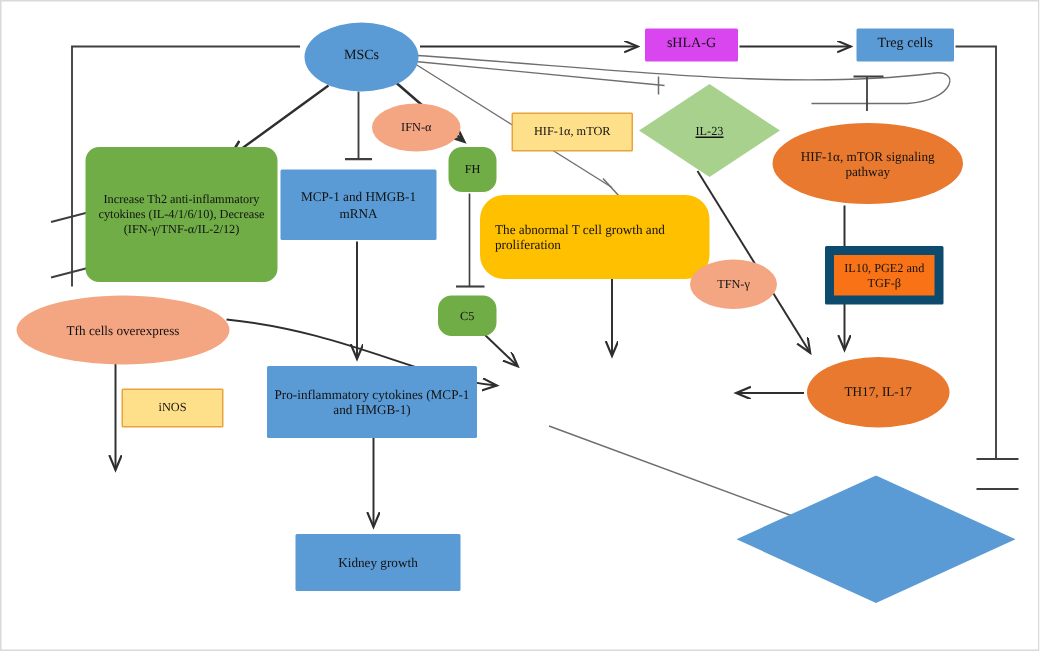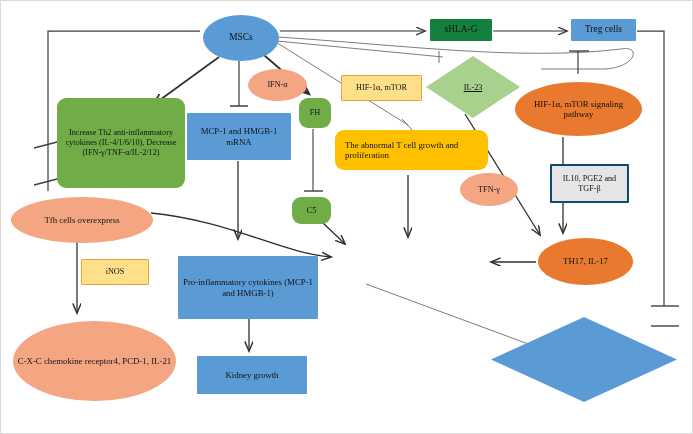--- a/index.html
+++ b/index.html
@@ -108,21 +108,21 @@
       <path d="M248,289 L248,350" stroke="#2E2E2E" stroke-width="1.3" marker-end="url(#ah)"></path>
 
       <path d="M530,344 L365,283" stroke="#6E6E6E" stroke-width="0.9"></path>
     </g>
   </svg>
 
   <div class="node ellipse t10" style="left:202px;top:14px;width:76px;height:46px;background:#5B9BD5;">
     <span>MSCs</span>
   </div>
 
-  <div class="node rect t10" style="left:429px;top:18px;width:62px;height:22px;background:#15803d;">
+  <div class="node rect t10" style="left:429px;top:18px;width:62px;height:22px;background:#d946ef;">
     <span>sHLA-G</span>
   </div>
 
   <div class="node rect t10" style="left:570px;top:18px;width:65px;height:22px;background:#5B9BD5;">
     <span>Treg cells</span>
   </div>
 
   <div class="node round t9" style="left:56px;top:97px;width:128px;height:90px;background:#70AD47;">
     <span>Increase Th2 anti-inflammatory cytokines (IL-4/1/6/10), Decrease (IFN-γ/TNF-α/IL-2/12)</span>
   </div>
@@ -147,53 +147,50 @@
     <span>HIF-1α, mTOR</span>
   </div>
 
   <div class="diamond-wrap" style="left:425px;top:55px;width:94px;height:62px;">
     <svg class="diamond-shape" viewBox="0 0 94 62">
       <polygon points="47,0 94,31 47,62 0,31" fill="#A9D18E"></polygon>
     </svg>
     <div class="diamond-label t9">IL-23</div>
   </div>
 
-  <div class="node round t95" style="left:334px;top:129px;width:153px;height:40px;background:#FFC000;justify-content:flex-start;text-align:left;padding-left:7px;">
+  <div class="node round t95" style="left:319px;top:129px;width:153px;height:56px;background:#FFC000;justify-content:flex-start;text-align:left;padding-left:7px;border-radius:16px;">
     <span>The abnormal T cell growth and proliferation</span>
   </div>
 
   <div class="node ellipse t9" style="left:459px;top:172px;width:58px;height:33px;background:#F4A582;">
     <span>TFN-γ</span>
   </div>
 
   <div class="node ellipse t95" style="left:514px;top:81px;width:127px;height:54px;background:#E8792E;">
     <span>HIF-1α, mTOR signaling pathway</span>
   </div>
 
-  <div class="node rect t9" style="left:549px;top:163px;width:79px;height:39px;background:#e5e5e5;border:2px solid #0c4a6e;">
+  <div class="node rect t9" style="left:549px;top:163px;width:79px;height:39px;background:#f97316;border:6px solid #0c4a6e;">
     <span>IL10, PGE2 and TGF-β</span>
   </div>
 
   <div class="node ellipse t95" style="left:537px;top:237px;width:95px;height:47px;background:#E8792E;">
     <span>TH17, IL-17</span>
   </div>
 
   <div class="node ellipse t95" style="left:10px;top:196px;width:142px;height:46px;background:#F4A582;">
     <span>Tfh cells overexpress</span>
   </div>
 
   <div class="node rect t9" style="left:80px;top:258px;width:68px;height:26px;background:#FFE08A;border:1px solid #E8A33D;">
     <span>iNOS</span>
   </div>
 
-  <div class="node ellipse t95" style="left:12px;top:320px;width:163px;height:80px;background:#F4A582;">
-    <span>C-X-C chemokine receptor4, PCD-1, IL-21</span>
-  </div>
-
-  <div class="node rect t95" style="left:177px;top:255px;width:140px;height:63px;background:#5B9BD5;text-align:center;">
+
+  <div class="node rect t95" style="left:177px;top:243px;width:140px;height:48px;background:#5B9BD5;text-align:center;">
     <span>Pro-inflammatory cytokines (MCP-1 and HMGB-1)</span>
   </div>
 
   <div class="node rect t95" style="left:196px;top:355px;width:110px;height:38px;background:#5B9BD5;">
     <span>Kidney growth</span>
   </div>
 
 
   <div class="diamond-wrap" style="left:490px;top:316px;width:186px;height:85px;">
     <svg class="diamond-shape" viewBox="0 0 186 85">

